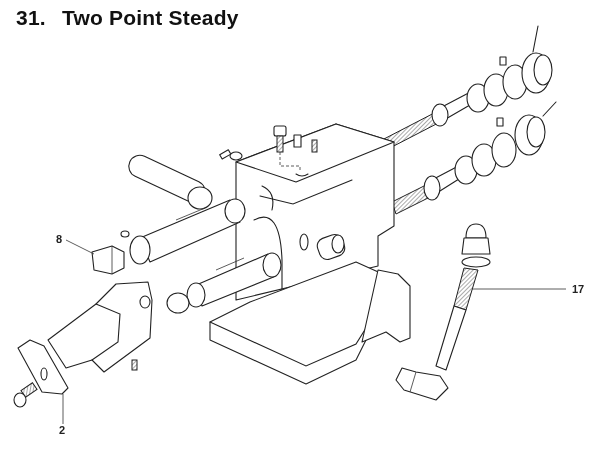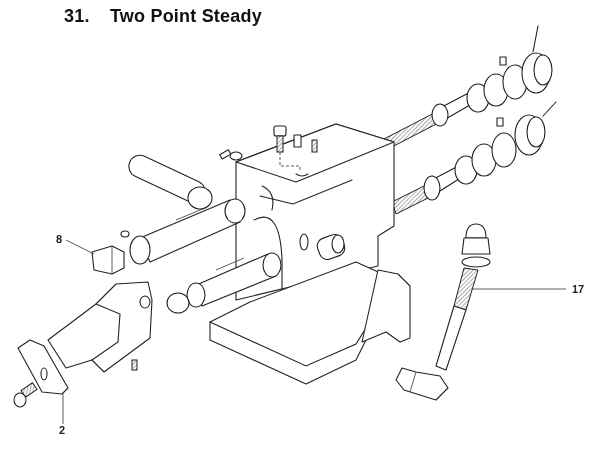--- a/index.html
+++ b/index.html
@@ -1,18 +1,18 @@
 <!DOCTYPE html>
 <html><head>
 <meta charset="utf-8">
 <style>
   html, body { margin: 0; padding: 0; background: #ffffff; }
   body { width: 600px; height: 450px; position: relative; overflow: hidden;
          font-family: "Liberation Sans", sans-serif; }
-  .title { position: absolute; left: 16px; top: 6px; font-size: 18px; font-weight: bold; color: #111; letter-spacing: 0.2px; white-space: pre; margin-left: 48px; }
+  .title { position: absolute; left: 16px; top: 6px; font-size: 21px; font-weight: bold; color: #111; letter-spacing: 0.2px; white-space: pre; }
   .title .num { display: inline-block; width: 46px; }
   .label { position: absolute; font-size: 11px; color: #222; font-weight: bold; }
   svg.drawing { position: absolute; left: 0; top: 0; }
   svg .ln { fill: #fff; stroke: #222; stroke-width: 1.1; stroke-linejoin: round; stroke-linecap: round; }
   svg .nofill { fill: none; stroke: #222; stroke-width: 1.1; stroke-linecap: round; }
   svg .thin { fill: none; stroke: #333; stroke-width: 0.8; }
   svg .thread { fill: url(#hatch); stroke: #222; stroke-width: 1; }
   svg .dash { fill: none; stroke: #333; stroke-width: 0.8; stroke-dasharray: 3 2; }
 </style>
 </head>

